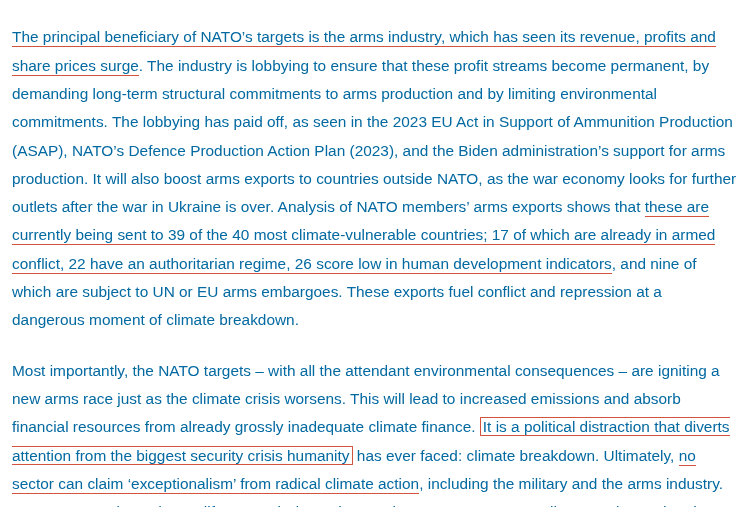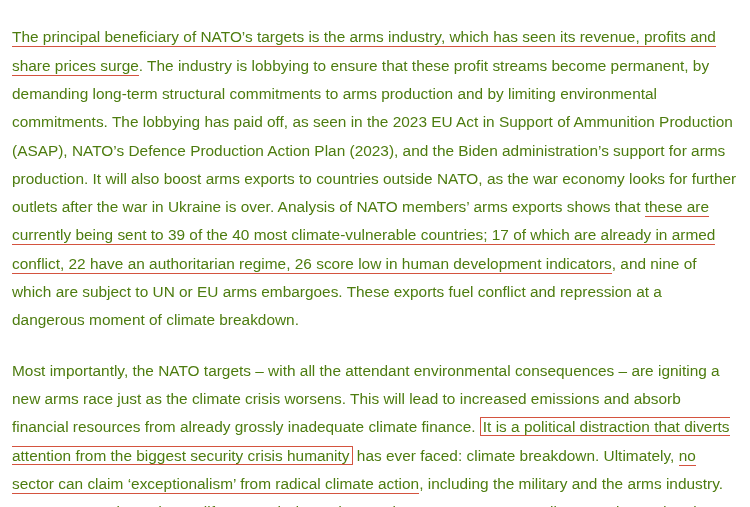--- a/index.html
+++ b/index.html
@@ -18,21 +18,21 @@
     width: 750px;
     height: 507px;
     box-sizing: border-box;
     padding: 8px 12px 0 12px;
     position: relative;
   }
   .para {
     font-size: 15.4px;
     line-height: 28.3px;
     text-align: left;
-    color: #4d7c0f;
+    color: #0369a1;
     letter-spacing: 0.01px;
   }
   .para + .para {
     margin-top: 22px;
   }
   
   .u {
     border-bottom: 1.6px solid #d4533f;
     padding-bottom: 1px;
   }

